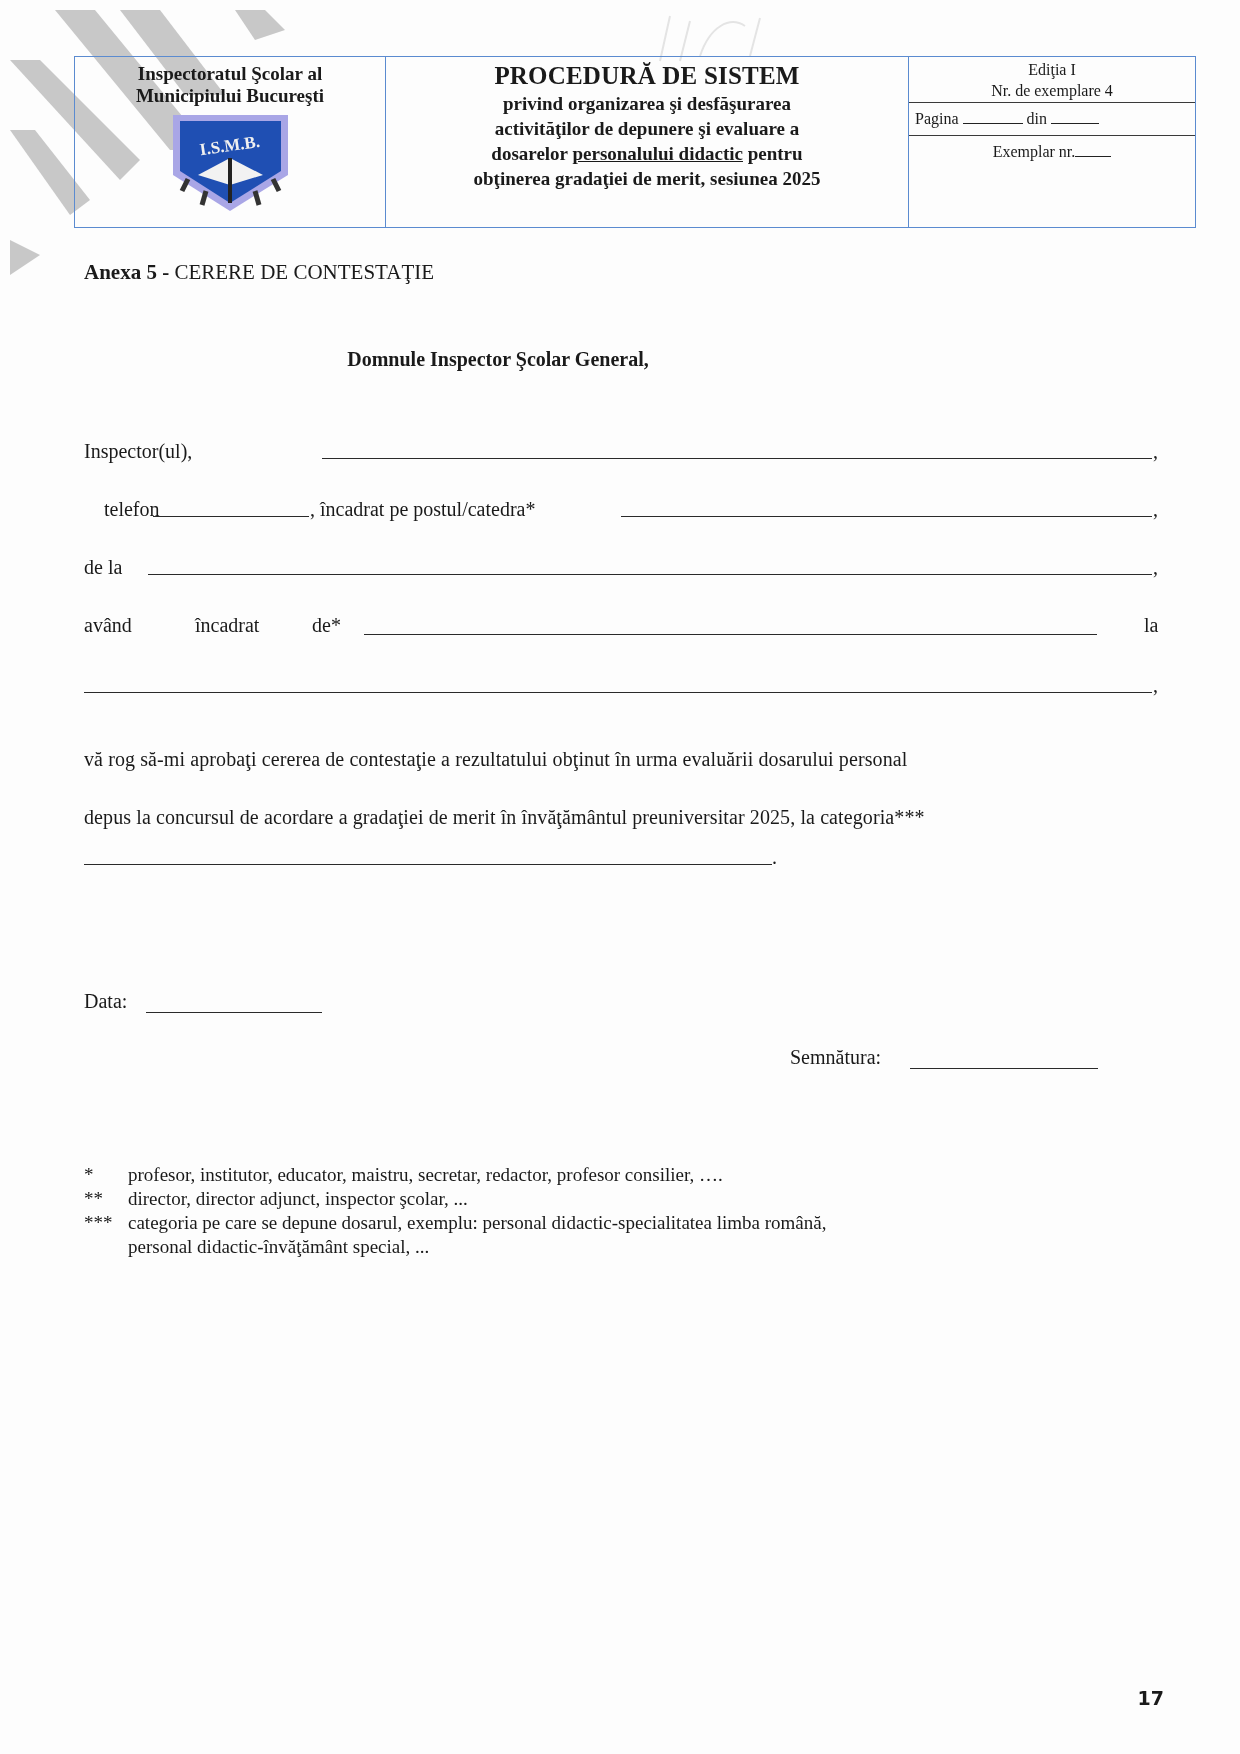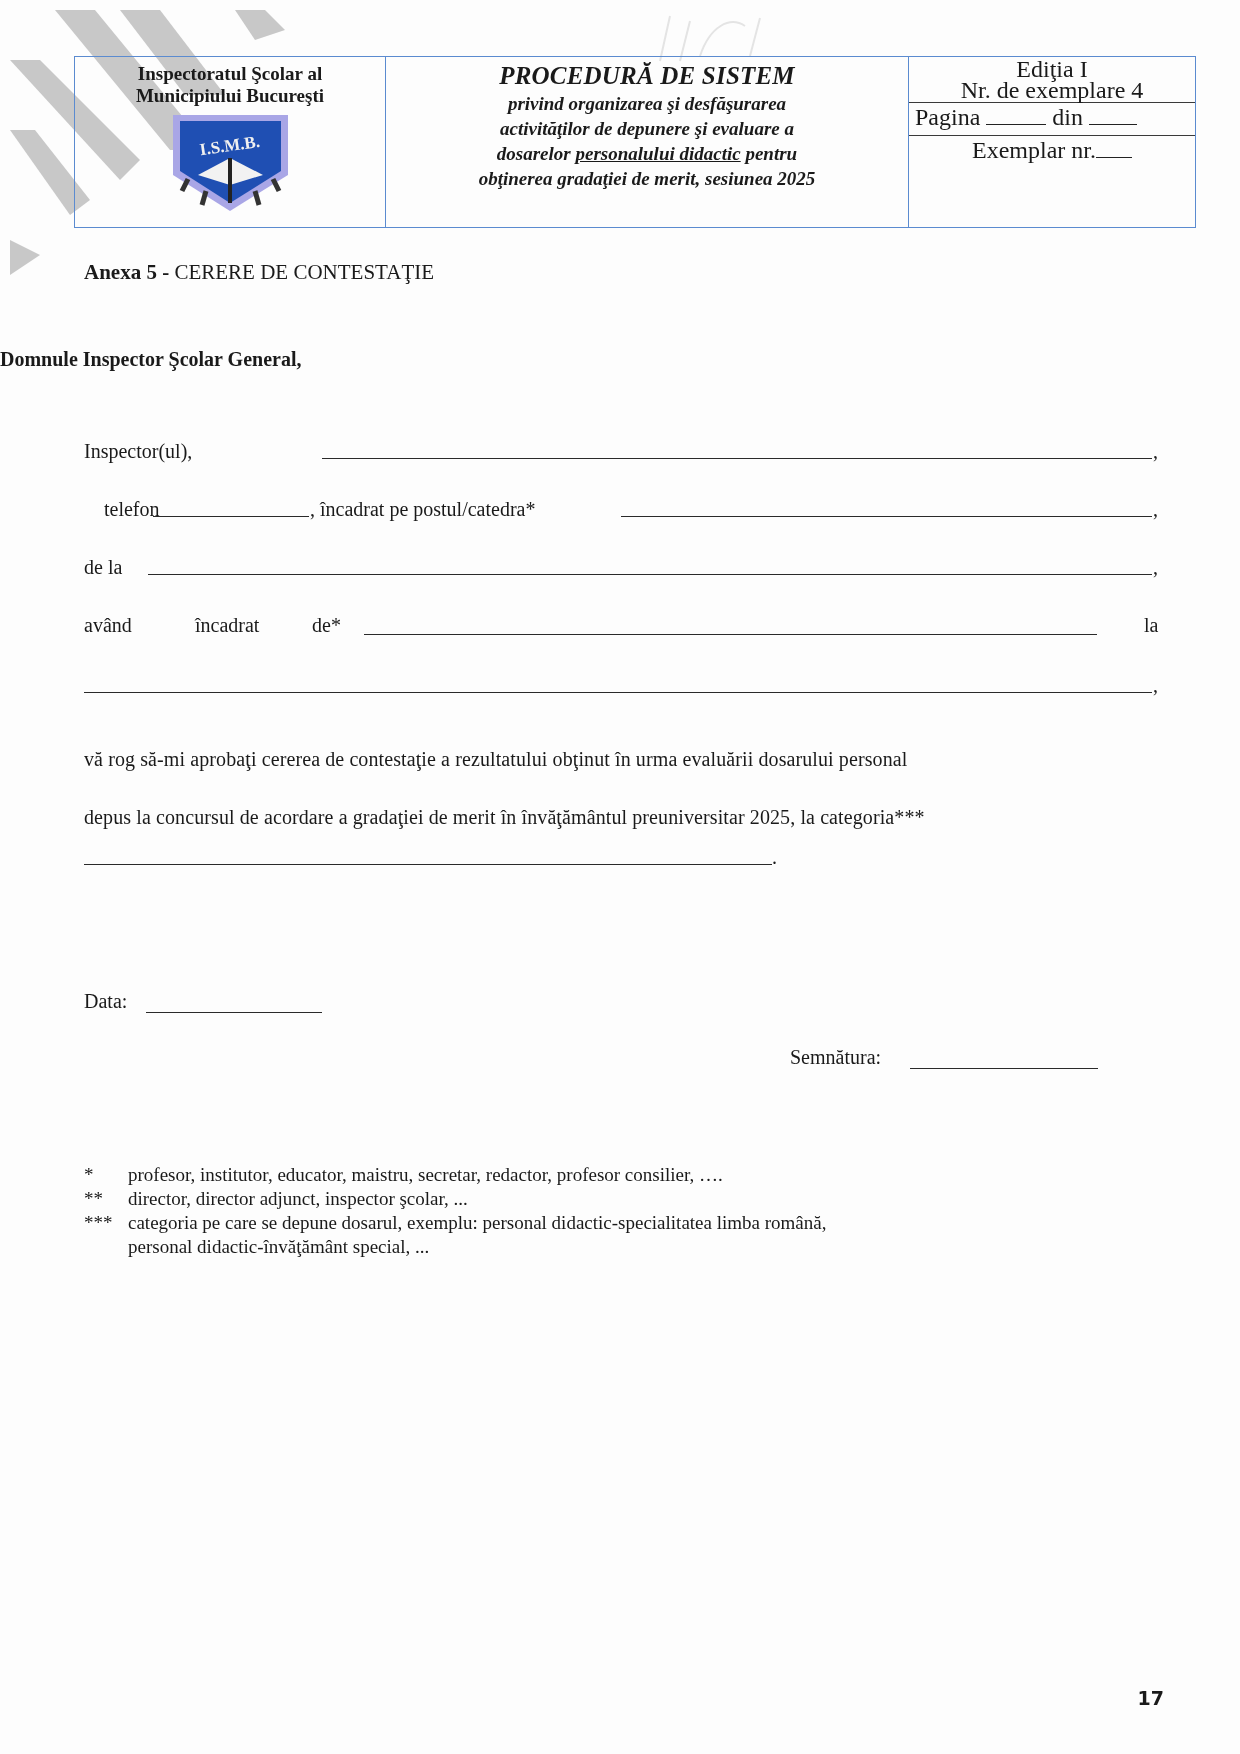--- a/index.html
+++ b/index.html
@@ -11,36 +11,36 @@
   .faint-mark { position: absolute; left: 650px; top: 6px; width: 140px; height: 60px; }
 
   
   .hdr {
     position: absolute; left: 74px; top: 56px; width: 1122px; height: 172px;
     border: 1.5px solid #5b8bd0; display: flex; box-sizing: border-box;
   }
   .hdr-left { width: 310px; border-right: 1.5px solid #5b8bd0; text-align: center; }
   .hdr-left .inst { font-weight: bold; font-size: 19px; line-height: 22px; margin-top: 6px; }
   .logo { width: 125px; height: 100px; margin: 6px auto 0; }
-  .hdr-mid { width: 522px; border-right: 1.5px solid #5b8bd0; text-align: center; font-style: italic; }
+  .hdr-mid { width: 522px; border-right: 1.5px solid #5b8bd0; text-align: center; }
   .hdr-mid .title { font-weight: bold; font-size: 25px; margin-top: 4px; line-height: 30px; letter-spacing: 0.2px; }
   .hdr-mid .sub { font-weight: bold; font-size: 19px; line-height: 25px; }
   .hdr-mid .sub u { text-decoration: underline; }
   .hdr-right { flex: 1; display: flex; flex-direction: column; }
-  .cell { text-align: center; font-size: 24px; line-height: 21px; border-bottom: 1.5px solid #3a3a3a; }
+  .cell { text-align: center; font-size: 16px; line-height: 21px; border-bottom: 1.5px solid #3a3a3a; }
   .cell:last-child { border-bottom: none; }
   .cell.c1 { height: 46px; padding-top: 2px; box-sizing: border-box; }
   .cell.c2 { height: 46px; padding-top: 2px; box-sizing: border-box; }
   .cell.c3 { height: 33px; text-align: left; padding-left: 6px; padding-top: 4px; box-sizing: border-box; }
   .cell.c4 { flex: 1; padding-top: 4px; box-sizing: border-box; }
   .blank { display: inline-block; border-bottom: 1.3px solid #222; height: 16px; vertical-align: baseline; }
 
   .annex { position: absolute; left: 84px; top: 260px; font-size: 21px; }
   .annex b { font-weight: bold; }
-  .salute { position: absolute; left: 0; width: 996px; top: 348px; font-weight: bold; font-size: 20px; }
+  .salute { position: absolute; left: 0; width: 996px; top: 348px; text-align: center; font-weight: bold; font-size: 20px; }
   .line { position: absolute; border-bottom: 1.5px solid #2a2a2a; }
   .abs { position: absolute; font-size: 20px; }
 
   .para { position: absolute; left: 84px; font-size: 20px; letter-spacing: 0.1px; margin-top: 20px; }
 
   .notes { position: absolute; left: 84px; top: 1163px; font-size: 19px; line-height: 24px; }
   .note { display: flex; }
   .note .mk { width: 44px; flex: none; }
   .pagenum { position: absolute; right: 76px; top: 1687px; font-family: "DejaVu Sans", sans-serif; font-weight: bold; font-size: 19px; }
 </style>

